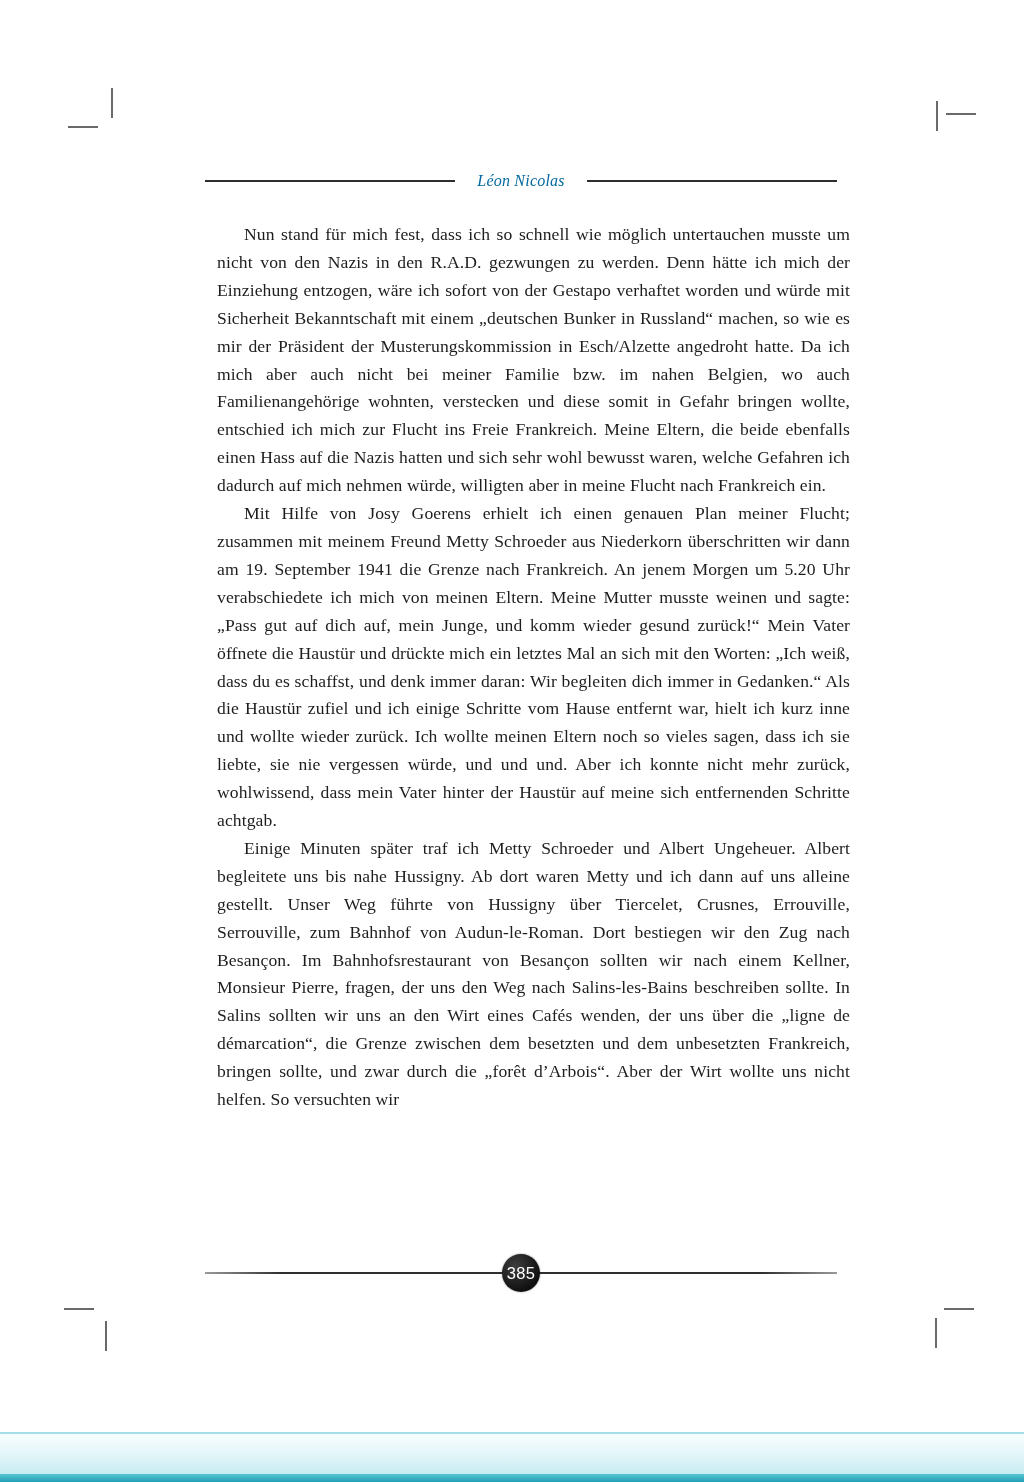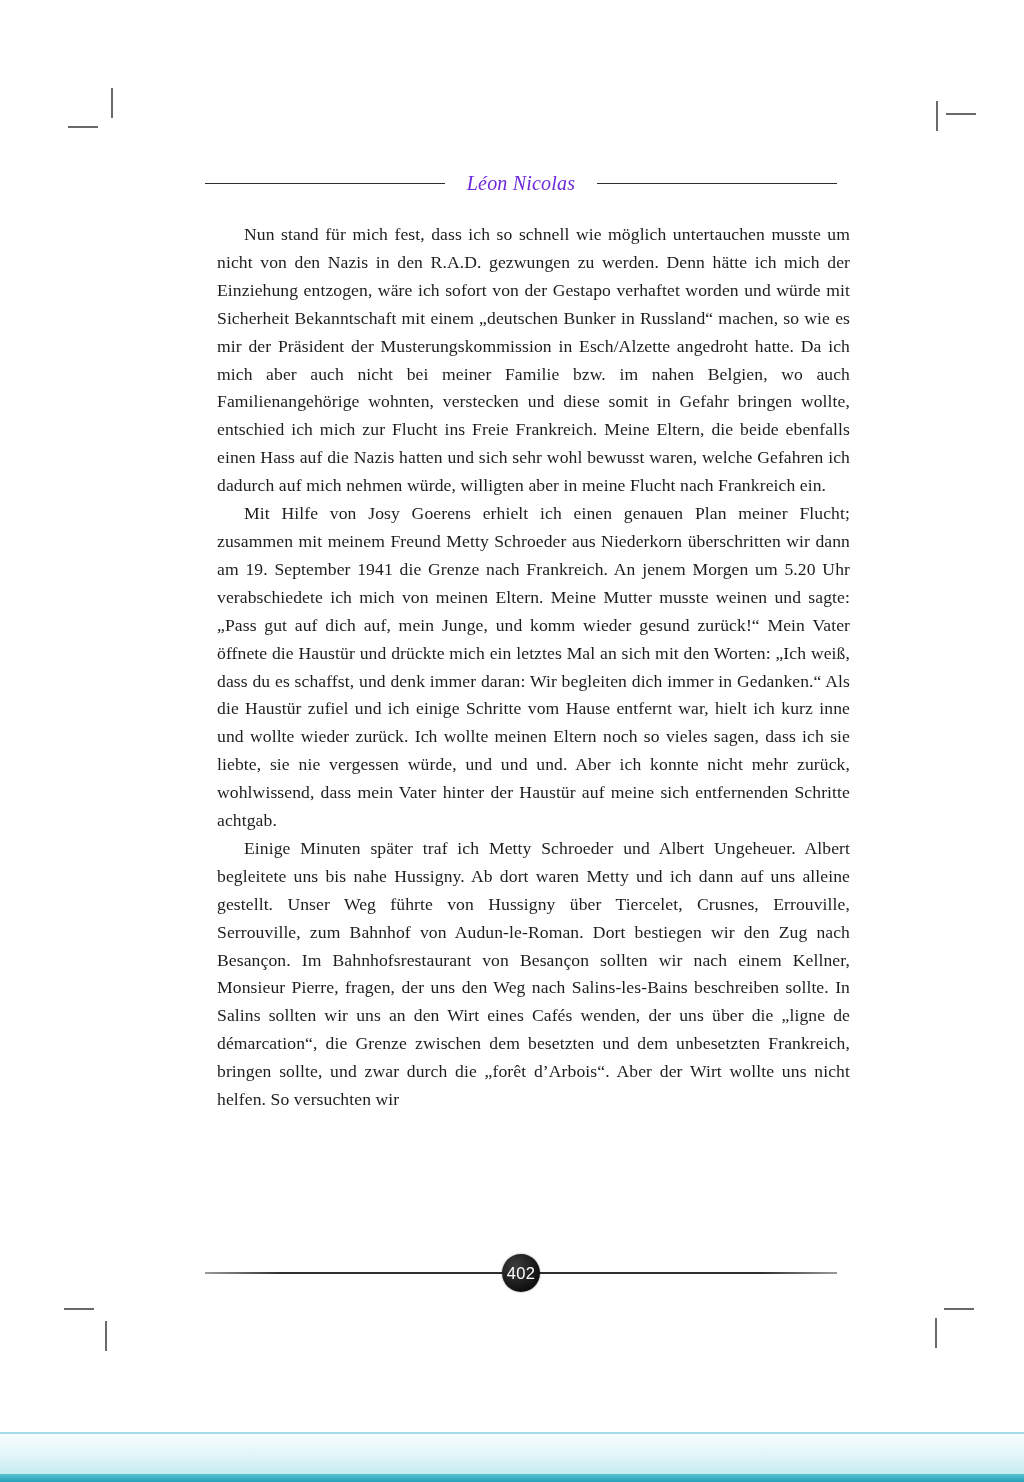--- a/index.html
+++ b/index.html
@@ -22,22 +22,22 @@
 
     
     .running-header {
       position: absolute;
       left: 205px; top: 172px; width: 632px;
       display: flex; align-items: center; gap: 22px;
     }
     .running-header .rule { flex: 1; height: 1.4px; background: #2e2e2e; }
     .header-title {
       font-style: italic;
-      font-size: 20px;
-      color: #6d28d9;
+      font-size: 16px;
+      color: #0369a1;
       white-space: nowrap;
       letter-spacing: 0.2px;
     }
 
     
     .text-block { position: absolute; left: 205px; top: 221px; width: 633px; margin-left: 12px; }
     .text-block p {
       margin: 0;
       font-size: 17.6px;
       line-height: 27.9px;
@@ -106,19 +106,19 @@
 
   <main class="text-block">
     <p>Nun stand für mich fest, dass ich so schnell wie möglich untertauchen musste um nicht von den Nazis in den R.A.D. gezwungen zu werden. Denn hätte ich mich der Einziehung entzogen, wäre ich sofort von der Gestapo verhaftet worden und würde mit Sicherheit Bekanntschaft mit einem „deutschen Bunker in Russland“ machen, so wie es mir der Präsident der Musterungskommission in Esch/Alzette angedroht hatte. Da ich mich aber auch nicht bei meiner Familie bzw. im nahen Belgien, wo auch Familienangehörige wohnten, verstecken und diese somit in Gefahr bringen wollte, entschied ich mich zur Flucht ins Freie Frankreich. Meine Eltern, die beide ebenfalls einen Hass auf die Nazis hatten und sich sehr wohl bewusst waren, welche Gefahren ich dadurch auf mich nehmen würde, willigten aber in meine Flucht nach Frankreich ein.</p>
     <p>Mit Hilfe von Josy Goerens erhielt ich einen genauen Plan meiner Flucht; zusammen mit meinem Freund Metty Schroeder aus Niederkorn überschritten wir dann am 19. September 1941 die Grenze nach Frankreich. An jenem Morgen um 5.20 Uhr verabschiedete ich mich von meinen Eltern. Meine Mutter musste weinen und sagte: „Pass gut auf dich auf, mein Junge, und komm wieder gesund zurück!“ Mein Vater öffnete die Haustür und drückte mich ein letztes Mal an sich mit den Worten: „Ich weiß, dass du es schaffst, und denk immer daran: Wir begleiten dich immer in Gedanken.“ Als die Haustür zufiel und ich einige Schritte vom Hause entfernt war, hielt ich kurz inne und wollte wieder zurück. Ich wollte meinen Eltern noch so vieles sagen, dass ich sie liebte, sie nie vergessen würde, und und und. Aber ich konnte nicht mehr zurück, wohlwissend, dass mein Vater hinter der Haustür auf meine sich entfernenden Schritte achtgab.</p>
     <p>Einige Minuten später traf ich Metty Schroeder und Albert Ungeheuer. Albert begleitete uns bis nahe Hussigny. Ab dort waren Metty und ich dann auf uns alleine gestellt. Unser Weg führte von Hussigny über Tiercelet, Crusnes, Errouville, Serrouville, zum Bahnhof von Audun-le-Roman. Dort bestiegen wir den Zug nach Besançon. Im Bahnhofsrestaurant von Besançon sollten wir nach einem Kellner, Monsieur Pierre, fragen, der uns den Weg nach Salins-les-Bains beschreiben sollte. In Salins sollten wir uns an den Wirt eines Cafés wenden, der uns über die „ligne de démarcation“, die Grenze zwischen dem besetzten und dem unbesetzten Frankreich, bringen sollte, und zwar durch die „forêt d’Arbois“. Aber der Wirt wollte uns nicht helfen. So versuchten wir</p>
   </main>
 
   <footer class="page-footer">
     <span class="footer-rule"></span>
     <span class="page-number-badge">
-      <span class="page-number">402</span>
+      <span class="page-number">385</span>
     </span>
   </footer>
 
   <div class="scan-stripe"></div>
 
 </div>
 
 </body></html>

